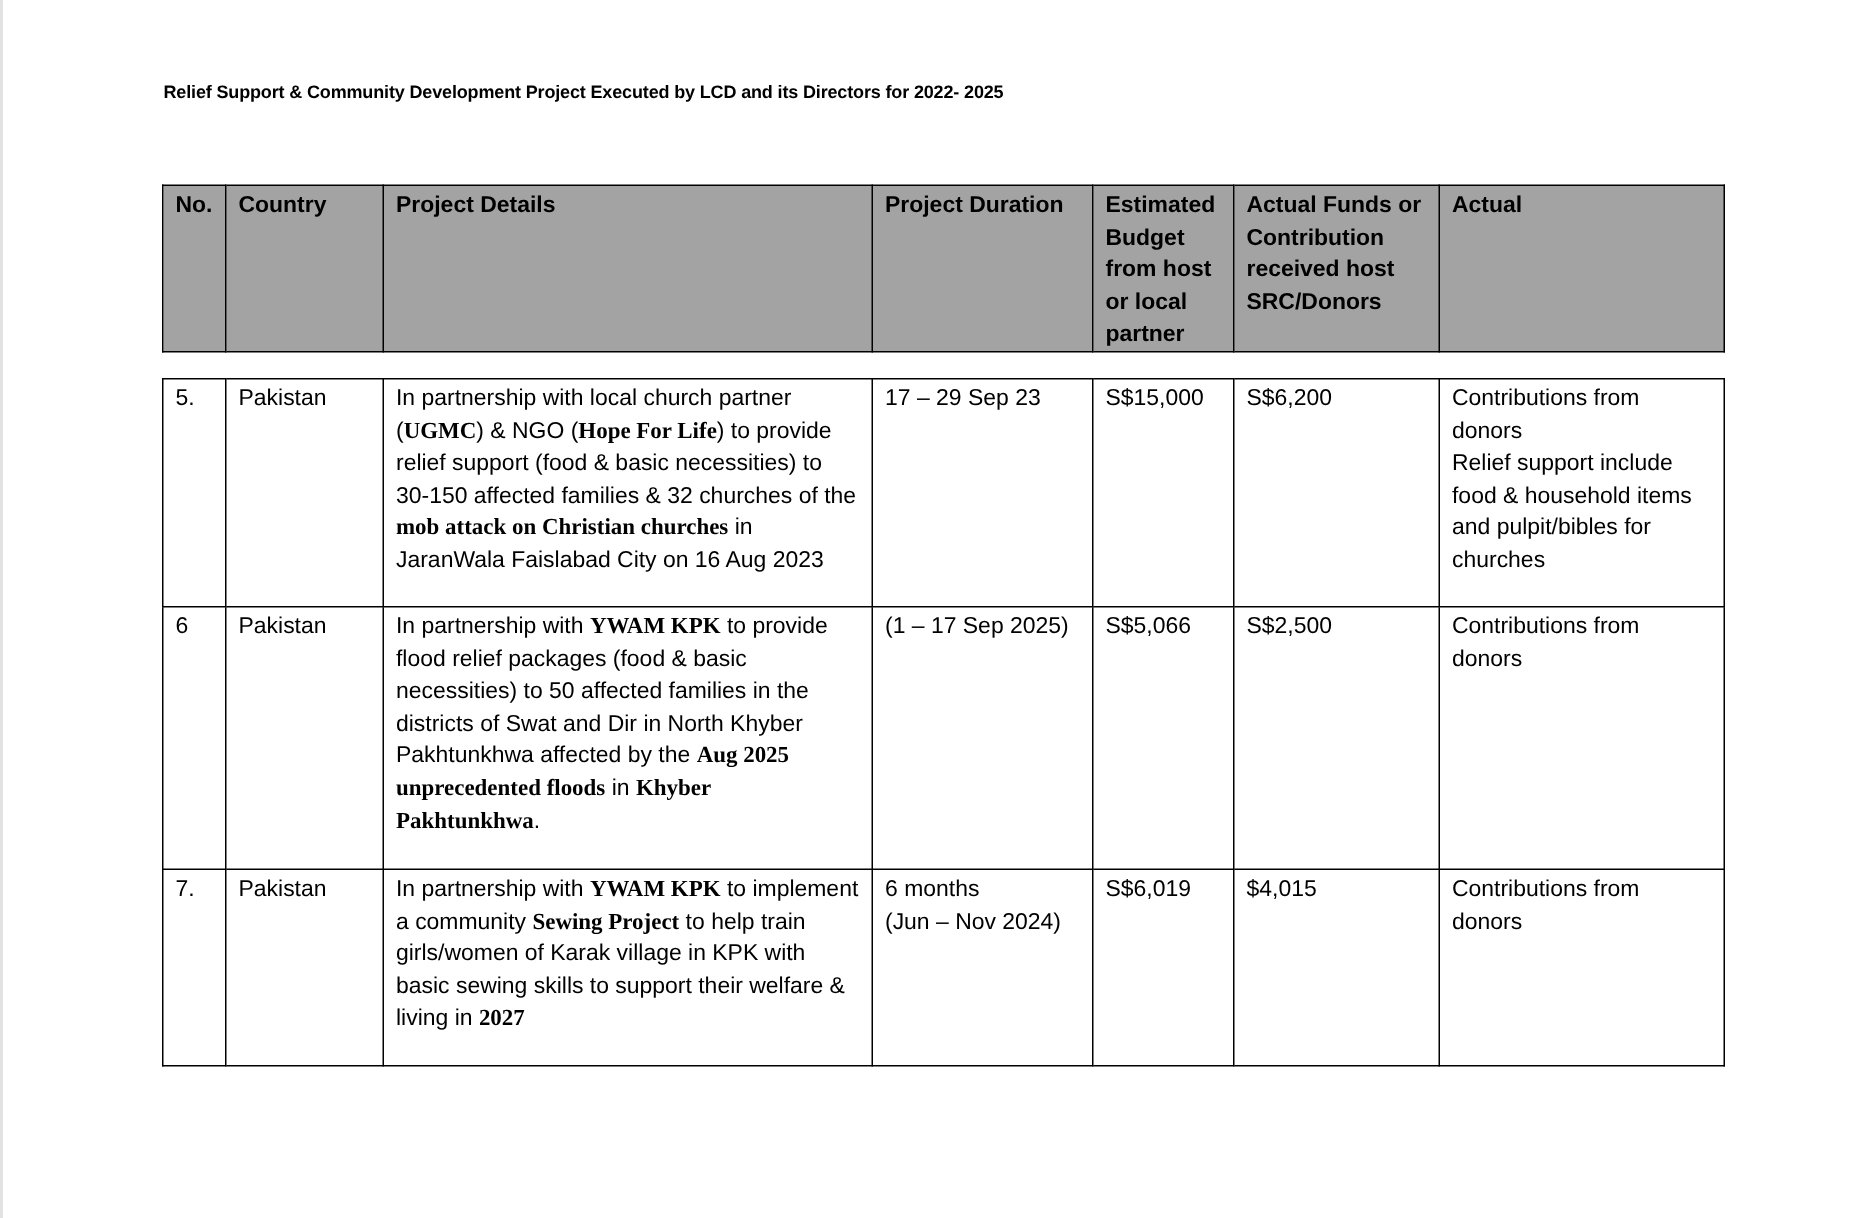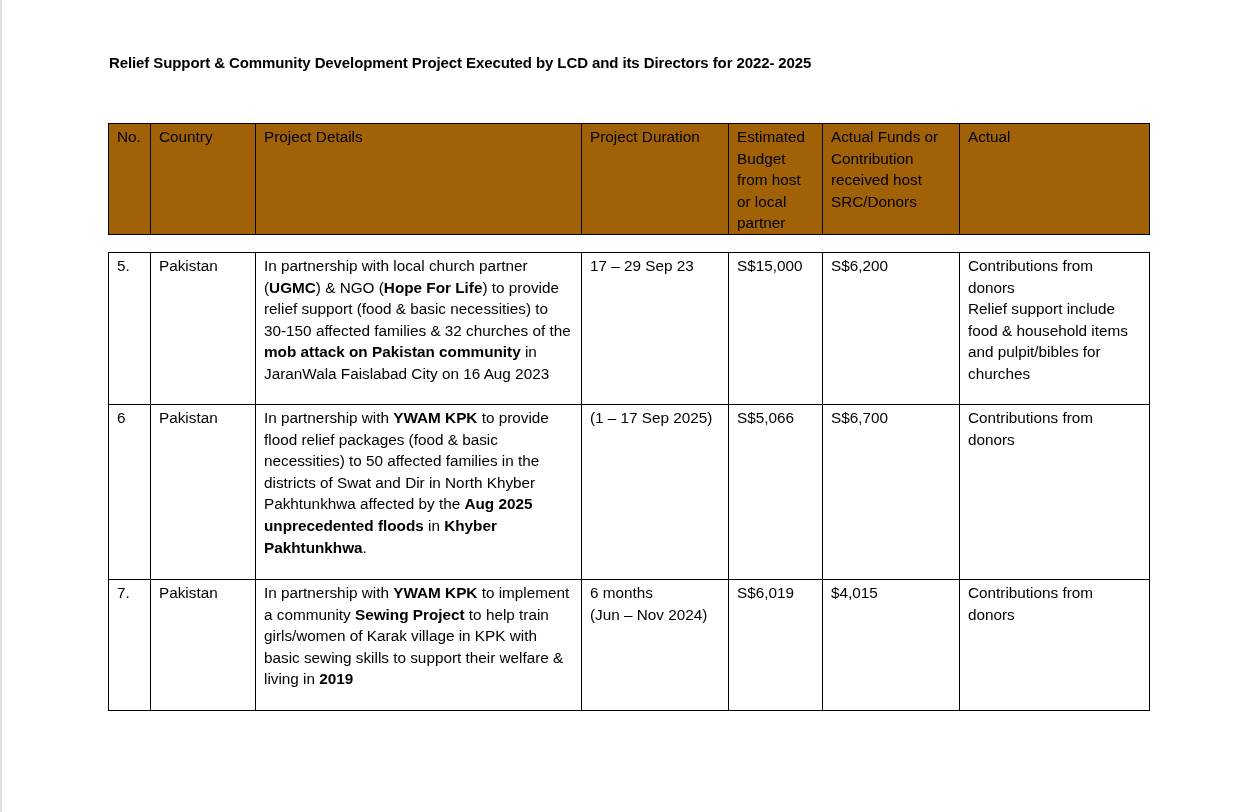--- a/index.html
+++ b/index.html
@@ -2,32 +2,32 @@
 <html><head>
 <meta charset="utf-8">
 <style>
   html, body { margin: 0; padding: 0; }
   body {
     width: 1248px; height: 812px; background: #ffffff; position: relative; overflow: hidden;
     font-family: "Liberation Sans", "DejaVu Sans", sans-serif; color: #000;
   }
   .left-strip { position: absolute; left: 0; top: 0; width: 2px; height: 812px; background: #e2e2e2; }
   .doc-title {
-    position: absolute; left: 109px; top: 54px; font-weight: bold; font-size: 15px; letter-spacing: -0.1px;
+    position: absolute; left: 109px; top: 54px; font-weight: bold; font-size: 12px; letter-spacing: -0.1px;
   }
   table { border-collapse: collapse; position: absolute; left: 108px; table-layout: fixed; width: 1041px; }
   td, th { border: 1.4px solid #000; vertical-align: top; text-align: left; padding: 0 8px; font-size: 15.3px; line-height: 21.6px; }
   .hdr { top: 123px; }
-  .hdr th { background: #a16207; font-weight: normal; height: 106px; padding-top: 2px; }
+  .hdr th { background: #a3a3a3; font-weight: bold; height: 106px; padding-top: 2px; }
   .body-tbl { top: 252px; }
   .body-tbl td { padding-top: 2px; }
   .r5 td { height: 149px; }
   .r6 td { height: 172px; }
   .r7 td { height: 128px; }
-  b { font-weight: bold; }
+  b { font-weight: bold; font-family: Liberation Serif, serif; }
 </style>
 </head>
 <body>
 
 <div class="left-strip"></div>
 
 <div class="doc-title">Relief Support &amp; Community Development Project Executed by LCD and its Directors for 2022- 2025</div>
 
 <table class="hdr">
   <colgroup>
@@ -59,48 +59,48 @@
       <col style="width:326px">
       <col style="width:147px">
     <col style="width:94px">
       <col style="width:137px">
       <col style="width:190px">
   </colgroup>
   <tbody>
       <tr class="r5">
     <td>5.</td>
     <td>Pakistan</td>
-    <td><span>In partnership with local church partner (</span><b>UGMC</b><span>) &amp; NGO (</span><b>Hope For Life</b><span>) to provide relief support (food &amp; basic necessities) to 30-150 affected families &amp; 32 churches of the </span><b>mob attack on Pakistan community</b><span> in JaranWala Faislabad City on 16 Aug 2023</span></td>
+    <td><span>In partnership with local church partner (</span><b>UGMC</b><span>) &amp; NGO (</span><b>Hope For Life</b><span>) to provide relief support (food &amp; basic necessities) to 30-150 affected families &amp; 32 churches of the </span><b>mob attack on Christian churches</b><span> in JaranWala Faislabad City on 16 Aug 2023</span></td>
     <td>
           <div>17 – 29 Sep 23</div>
         </td>
     <td>S$15,000</td>
     <td>S$6,200</td>
     <td>
           <div>Contributions from donors</div>
           <div>Relief support include food &amp; household items and pulpit/bibles for churches</div>
         </td>
   </tr>
   <tr class="r6">
     <td>6</td>
     <td>Pakistan</td>
     <td><span>In partnership with </span><b>YWAM KPK</b><span> to provide flood relief packages (food &amp; basic necessities) to 50 affected families  in the districts of Swat and Dir in North Khyber Pakhtunkhwa affected by the </span><b>Aug 2025 unprecedented floods</b><span> in </span><b>Khyber Pakhtunkhwa</b><span>.</span></td>
     <td>
           <div>(1 – 17 Sep 2025)</div>
         </td>
     <td>S$5,066</td>
-    <td>S$6,700</td>
+    <td>S$2,500</td>
     <td>
           <div>Contributions from donors</div>
         </td>
   </tr>
   <tr class="r7">
     <td>7.</td>
     <td>Pakistan</td>
-    <td><span>In partnership with </span><b>YWAM KPK</b><span> to implement a community </span><b>Sewing Project</b><span> to help train girls/women of Karak village in KPK with basic sewing skills to support their welfare &amp; living in </span><b>2019</b></td>
+    <td><span>In partnership with </span><b>YWAM KPK</b><span> to implement a community </span><b>Sewing Project</b><span> to help train girls/women of Karak village in KPK with basic sewing skills to support their welfare &amp; living in </span><b>2027</b></td>
     <td>
           <div>6 months</div>
           <div>(Jun – Nov 2024)</div>
         </td>
     <td>S$6,019</td>
     <td>$4,015</td>
     <td>
           <div>Contributions from donors</div>
         </td>
   </tr>

